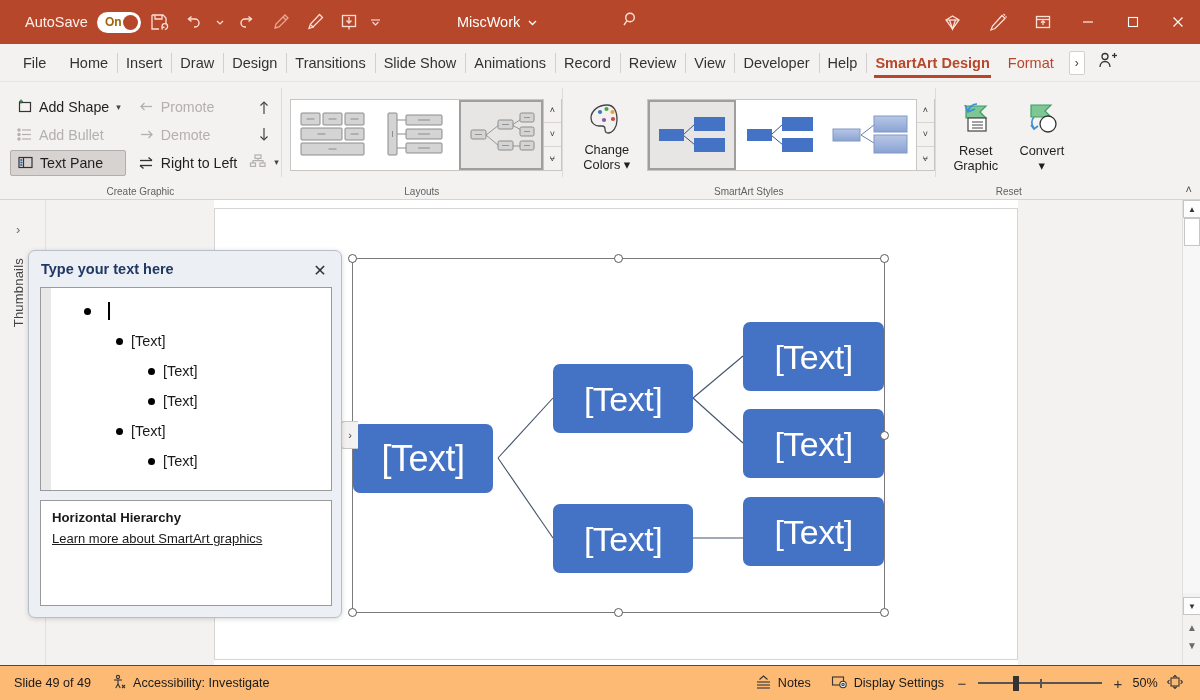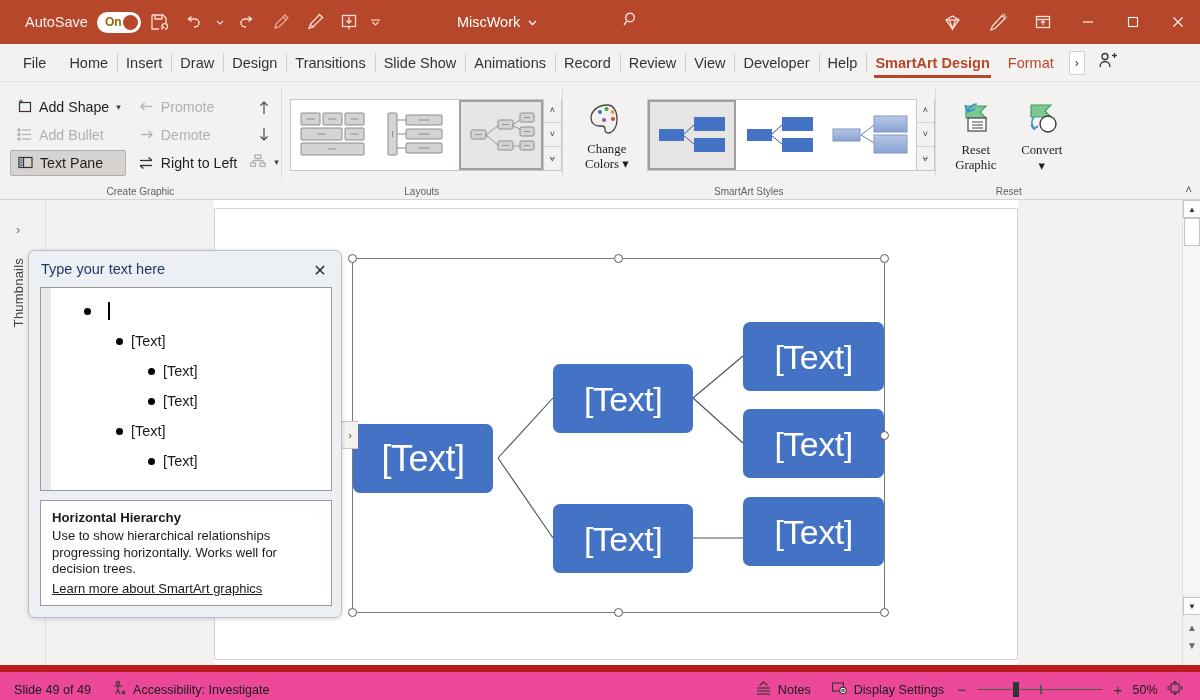--- a/index.html
+++ b/index.html
@@ -127,21 +127,21 @@
     font-size: 9px; color: #333; border-bottom: 1px solid #d6d3d1;
     background: #f3f2f1;
   }
   .gscroll div:last-child { border-bottom: 0; }
 
   
   .bigbtn {
     display: flex; flex-direction: column; align-items: center; justify-content: flex-start;
     width: 64px; font-size: 12.8px; color: #201f1e; line-height: 15px; padding-top: 4px;
   }
-  .bigbtn .lbl { text-align: left; font-family: Liberation Serif, serif; }
+  .bigbtn .lbl { text-align: left; }
 
   
   .reset-wrap { display: flex; gap: 2px; padding: 0 8px; }
 
   .ribbon-collapse {
     position: absolute; right: 8px; bottom: 4px; font-size: 11px; color: #444;
   }
 
   
   .workspace {
@@ -210,21 +210,21 @@
   }
 
   
   .textpane {
     position: absolute; left: 28px; top: 250px; width: 314px; height: 368px;
     background: #eceff4; border: 1px solid #b9bfc9; border-radius: 7px;
     box-shadow: 0 1px 5px rgba(0,0,0,0.16);
   }
   .tp-title {
     position: absolute; left: 12px; top: 10px; font-size: 14.5px;
-    color: #1f3864; font-weight: 400;
+    color: #1f3864; font-weight: 700;
   }
   .tp-close {
     position: absolute; right: 10px; top: 8px; width: 22px; height: 22px;
     display: flex; align-items: center; justify-content: center;
     font-size: 16px; color: #333; font-weight: 300;
   }
   .tp-edit {
     position: absolute; left: 11px; top: 36px; width: 292px; height: 204px;
     background: #ffffff; border: 1px solid #9a9a9a; display: flex;
   }
@@ -247,22 +247,22 @@
   .tp-desc h4 { font-size: 13.2px; color: #1a1a1a; font-weight: 700; margin-bottom: 3px; }
   .tp-desc p { font-size: 13px; color: #1a1a1a; line-height: 16.5px; }
   .tp-link {
     font-size: 13px; color: #1a1a1a; text-decoration: underline; margin-top: 3px;
     display: inline-block;
   }
 
   
   .statusbar {
     position: absolute; left: 0; bottom: 0; width: 1200px; height: 35px;
-    background: #ec4899; border-top: 7px solid #b91c1c;
-    display: flex; font-size: 12.6px; color: #1a1a1a;
+    background: #fdba74; border-top: 1px solid #b91c1c;
+    display: flex; align-items: center; font-size: 12.6px; color: #1a1a1a;
   }
   .sb-item { display: flex; align-items: center; gap: 6px; padding: 0 10px; height: 35px; }
   .sb-right { position: absolute; right: 6px; display: flex; align-items: center; }
   .zoomtrack {
     position: relative; width: 124px; height: 14px; display: flex; align-items: center;
     margin: 0 8px;
   }
   .zoomtrack .line { position: absolute; left: 0; right: 0; height: 1.5px; background: #555; }
   .zoomtrack .mid { position: absolute; left: 50%; width: 1.5px; height: 9px; background: #555; }
   .zoomtrack .thumb { position: absolute; left: 28%; width: 6px; height: 15px; background: #333; }
@@ -763,21 +763,20 @@
         </div>
         <div class="tp-li lvl3">
           <span class="bul"></span>
           <span class="txt">[Text]</span>
         </div>
       </div>
     </div>
 
     <div class="tp-desc">
       <h4>Horizontal Hierarchy</h4>
-      <p>Use to show hierarchical relationships progressing horizontally. Works well for decision trees.</p>
       <a class="tp-link" href="#">Learn more about SmartArt graphics</a>
     </div>
   </div>
 
   <div class="statusbar">
     <div class="sb-item" style="padding-left:14px;">
       <span>Slide 49 of 49</span>
     </div>
     <div class="sb-item">
       <span>

